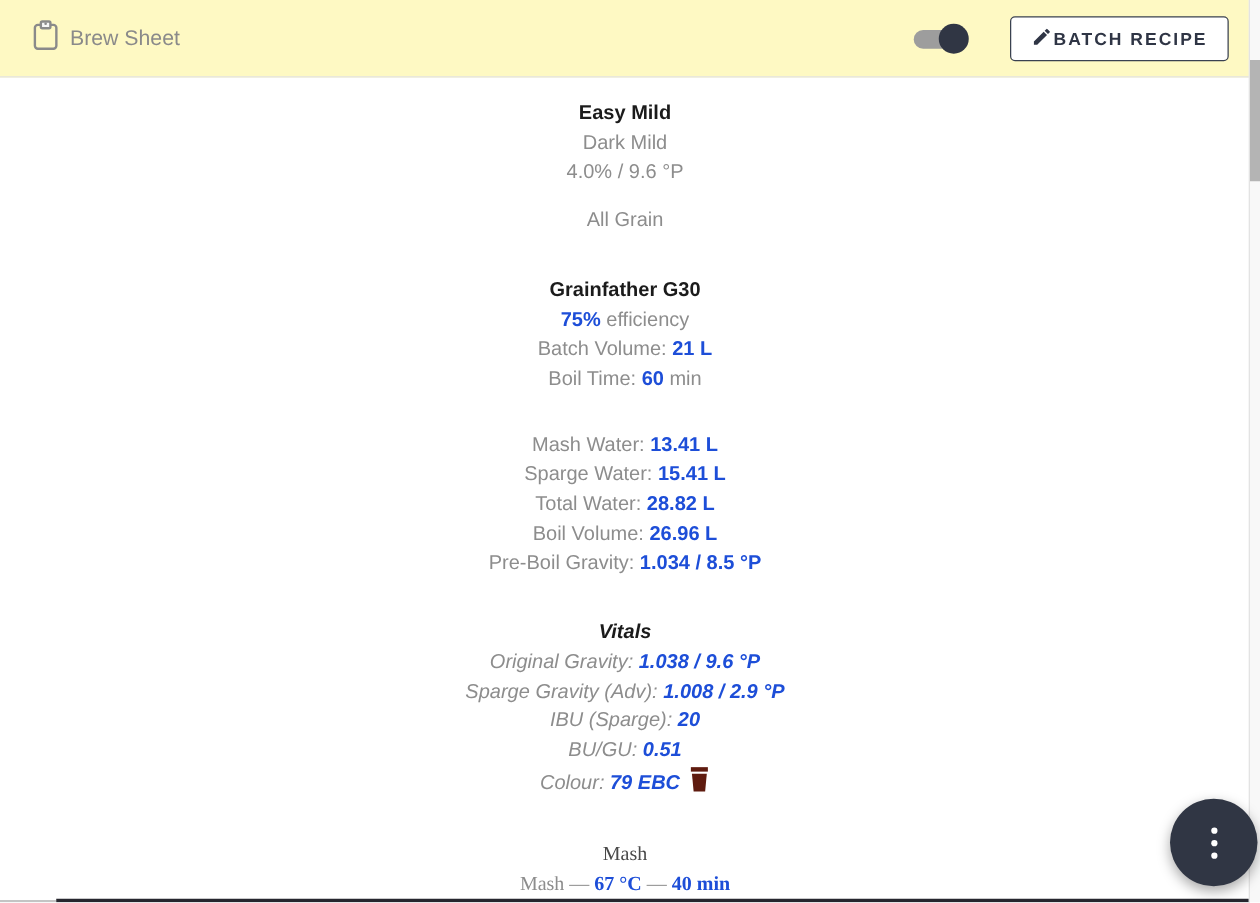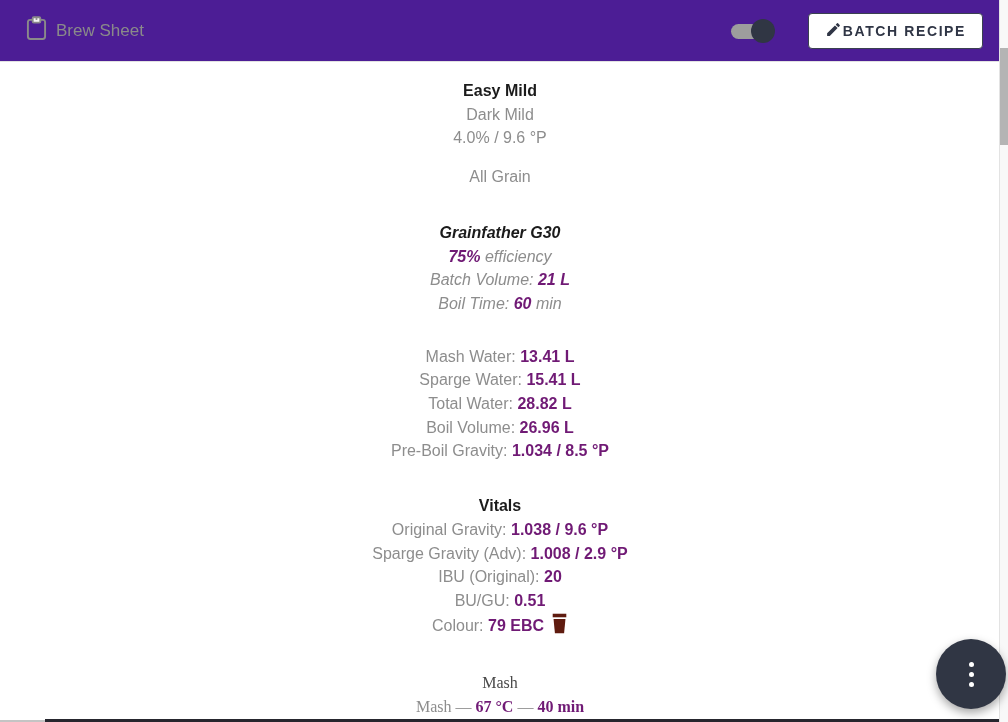--- a/index.html
+++ b/index.html
@@ -3,21 +3,21 @@
 <meta charset="utf-8">
 <style>
   html,body { margin:0; padding:0; background:#fff; }
   .app {
     position:relative; width:1008px; height:722px; overflow:hidden;
     background:#ffffff; font-family:"Liberation Sans", sans-serif;
   }
   
   .header {
     position:absolute; top:0; left:0; width:1000px; height:62px;
-    background:#4c1d95; border-bottom:1px solid #e2e2e2;
+    background:#fef9c3; border-bottom:1px solid #e2e2e2;
     display:flex; align-items:center; justify-content:space-between;
     box-sizing:border-box; padding:0 17px 0 26px;
   }
   .header-left { display:flex; align-items:center; gap:9px; color:#8a8a8a; font-size:17px; }
   .header-right { display:flex; align-items:center; gap:33px; }
   .switch { position:relative; width:46px; height:26px; cursor:pointer; }
   .switch .track {
     position:absolute; left:2px; top:6px; width:38px; height:15px;
     border-radius:8px; background:#9d9d9d;
   }
@@ -32,25 +32,25 @@
     font-size:14px; font-weight:700; letter-spacing:1.6px; cursor:pointer;
   }
   
   .content {
     position:absolute; top:62px; left:0; width:1000px;
     text-align:center; font-size:16px; color:#8d8d8d; padding-top:17px;
   }
   .line { line-height:23.7px; }
   .sec-title { color:#1b1b1b; font-weight:700; }
   .sec-title-plain { color:#4a4a4a; }
-  .val { color:#701a75; font-weight:700; }
+  .val { color:#1d4ed8; font-weight:700; }
   .method-line { margin-top:15px; }
-  .sec-equipment { margin-top:32px;font-style:italic; }
+  .sec-equipment { margin-top:32px; }
   .sec-water { margin-top:29px;text-align:center; }
-  .sec-vitals { margin-top:31px; }
+  .sec-vitals { margin-top:31px;font-style:italic; }
   .sec-mash { margin-top:31px;font-family:Liberation Serif, serif; }
   .beer-glass { display:inline-block; vertical-align:-3px; margin-left:7px; }
   
   .bottom-rule { position:absolute; bottom:0; left:0; width:1000px; height:3px; display:flex; }
   .bottom-rule .seg-light { width:45px; height:2px; margin-top:1px; background:#c4c4c4; }
   .bottom-rule .seg-dark { flex:1; height:3px; background:#26262e; }
   
   .fab {
     position:absolute; top:639px; left:936px; width:70px; height:70px;
     border-radius:50%; background:#303644; z-index:6; cursor:pointer;
@@ -118,21 +118,21 @@
       <div class="line"><span>Sparge Water: </span><span class="val">15.41 L</span></div>
       <div class="line"><span>Total Water: </span><span class="val">28.82 L</span></div>
       <div class="line"><span>Boil Volume: </span><span class="val">26.96 L</span></div>
       <div class="line"><span>Pre-Boil Gravity: </span><span class="val">1.034 / 8.5 °P</span></div>
     </div>
 
     <div class="sec sec-vitals">
       <div class="line sec-title">Vitals</div>
       <div class="line"><span>Original Gravity: </span><span class="val">1.038 / 9.6 °P</span></div>
       <div class="line"><span>Sparge Gravity (Adv): </span><span class="val">1.008 / 2.9 °P</span></div>
-      <div class="line"><span>IBU (Original): </span><span class="val">20</span></div>
+      <div class="line"><span>IBU (Sparge): </span><span class="val">20</span></div>
       <div class="line"><span>BU/GU: </span><span class="val">0.51</span></div>
       <div class="line"><span>Colour: </span><span class="val">79 EBC</span><span class="beer-glass">
         <svg width="17" height="21" viewBox="0 0 20 24">
           <rect x="2" y="0.5" width="16" height="4.2" fill="#5f1b0f"></rect>
           <path d="M3 6.8 L17 6.8 L15.4 23.5 L4.6 23.5 Z" fill="#5f1b0f"></path>
         </svg>
       </span></div>
     </div>
 
     <div class="sec sec-mash">

